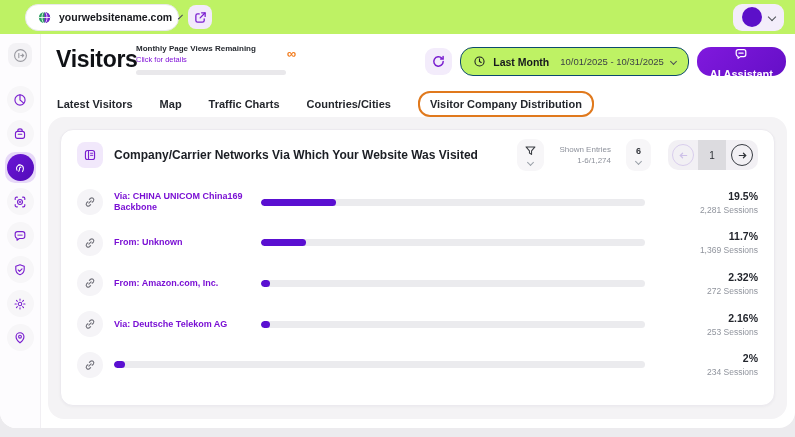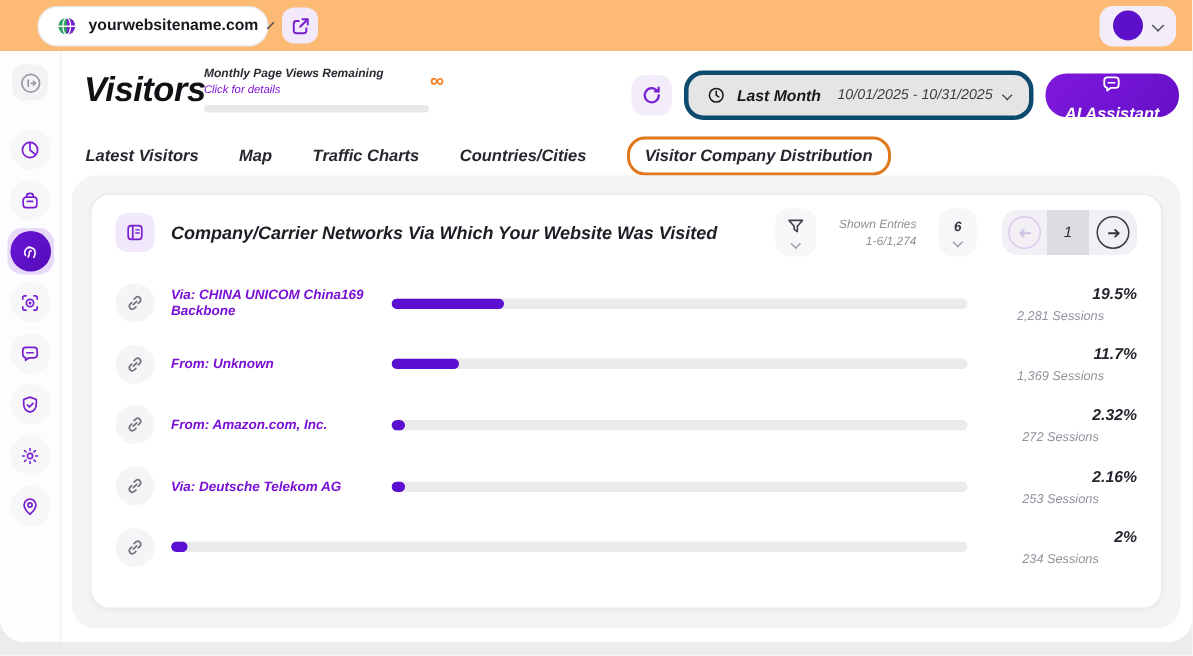--- a/index.html
+++ b/index.html
@@ -4,51 +4,51 @@
 <style>
   html,body{margin:0;padding:0;}
   body{
     width:795px;height:437px;position:relative;overflow:hidden;
     background:#ecebee;font-family:"Liberation Sans",sans-serif;
     -webkit-font-smoothing:antialiased;
   }
   .window{position:absolute;inset:0 0 9px 0;background:#fff;border-radius:0 0 16px 16px;overflow:hidden;}
 
   
-  .topbar{height:34px;background:#fdba74;display:flex;align-items:center;padding:0 8px;}
+  .topbar{height:34px;background:#bef264;display:flex;align-items:center;padding:0 8px;}
   .site-pill{margin-left:17px;height:25px;background:#fff;border:1px solid #e9e8ec;border-radius:13px;
     display:flex;align-items:center;gap:8px;padding:0 12px;width:128px;cursor:pointer;}
   .site-name{flex:1;font-size:10.5px;font-weight:bold;color:#17191e;white-space:nowrap;}
   .ext-btn{width:24px;height:24px;border-radius:8px;background:#f2eafb;display:flex;align-items:center;justify-content:center;margin-left:9px;cursor:pointer;}
   .spacer{flex:1;}
   .avatar-pill{height:27px;background:#f3edfa;border-radius:9px;display:flex;align-items:center;gap:7px;padding:0 9px;margin-right:3px;cursor:pointer;}
   .avatar{width:20px;height:20px;border-radius:50%;background:#5c10c9;}
   .chev{width:5px;height:5px;border-right:1.5px solid #4c4f56;border-bottom:1.5px solid #4c4f56;transform:rotate(45deg);display:inline-block;}
   .chev.small{width:4px;height:4px;}
   .chev.gray{border-color:#9aa0a8;}
 
   
   .sidebar{position:absolute;left:0;top:34px;bottom:0;width:41px;background:#fdfcfe;border-right:1px solid #f1eff3;
     display:flex;flex-direction:column;align-items:center;padding-top:9px;box-sizing:border-box;}
   .sb-collapse{width:24px;height:24px;border-radius:8px;background:#f3f2f5;display:flex;align-items:center;justify-content:center;margin-bottom:19px;cursor:pointer;}
   .sb-item{width:27px;height:27px;border-radius:50%;background:#f7f6f8;display:flex;align-items:center;justify-content:center;margin-bottom:7px;cursor:pointer;flex:none;}
   .sb-active-wrap{width:31px;height:31px;border-radius:10px;background:#e7d9f8;display:flex;align-items:center;justify-content:center;margin:-2px 0 5px 0;cursor:pointer;flex:none;}
   .sb-active{width:27px;height:27px;border-radius:50%;background:linear-gradient(135deg,#6b16d6,#520cb8);display:flex;align-items:center;justify-content:center;}
 
   
-  .content{position:absolute;left:41px;top:34px;right:0;bottom:0;font-style:italic;}
+  .content{position:absolute;left:41px;top:34px;right:0;bottom:0;}
   .page-title{position:absolute;left:15px;top:12px;font-size:23px;font-weight:bold;color:#0f1115;letter-spacing:-.3px;}
   .quota{position:absolute;left:95px;top:10px;width:160px;}
   .quota-title{font-size:8px;font-weight:bold;color:#272b31;}
   .quota-link{font-size:7.5px;color:#8012d8;margin-top:2px;cursor:pointer;}
   .quota-inf{position:absolute;right:0;top:3px;font-size:13px;font-weight:bold;color:#f27a1a;line-height:1;}
   .quota-bar{margin-top:6px;height:4.5px;background:#e9e8eb;border-radius:3px;width:150px;}
   .header-controls{position:absolute;right:9px;top:13px;display:flex;align-items:center;gap:8px;}
   .refresh-btn{width:27px;height:27px;border-radius:9px;background:#f3ecfb;display:flex;align-items:center;justify-content:center;cursor:pointer;}
-  .date-pill{height:27px;border:3px solid #0c4a6e;background:#e5e5e5;border-radius:13px;display:flex;align-items:center;gap:7px;padding:0 12px;cursor:pointer;}
+  .date-pill{height:27px;border:1px solid #0c4a6e;background:#bef264;border-radius:13px;display:flex;align-items:center;gap:7px;padding:0 12px;cursor:pointer;}
   .date-label{font-size:10.5px;font-weight:bold;color:#16181d;}
   .date-range{font-size:9.5px;color:#3c3f46;margin-left:4px;}
   .ai-btn{height:29px;border-radius:14px;background:linear-gradient(135deg,#8019dd,#650fc7);color:#fff;
     display:flex;align-items:center;gap:7px;padding:0 13px;font-size:11px;font-weight:bold;cursor:pointer;flex-direction:column;}
 
   
   .tabs{position:absolute;left:16px;top:56px;display:flex;align-items:center;gap:27px;height:28px;}
   .tab{font-size:11px;font-weight:600;color:#24272d;white-space:nowrap;cursor:pointer;}
   .tab.highlighted{border:2.5px solid #e0791d;border-radius:12px;padding:5px 10px;}
 
@@ -72,21 +72,21 @@
 
   
   .rows{flex:1;display:flex;flex-direction:column;justify-content:space-evenly;padding-bottom:16px;}
   .row{display:flex;align-items:center;gap:11px;height:33px;}
   .row-icon{width:26px;height:26px;border-radius:50%;background:#f5f4f7;display:flex;align-items:center;justify-content:center;flex:none;}
   .row-label{width:136px;font-size:9px;font-weight:bold;color:#7a10d4;flex:none;line-height:1.2;cursor:pointer;}
   .row-bar{flex:1;height:7px;background:#ebebee;border-radius:4px;position:relative;overflow:hidden;}
   .row-fill{position:absolute;left:0;top:0;bottom:0;background:#5a0fd1;border-radius:4px;min-width:9px;}
   .row-values{width:102px;text-align:right;flex:none;}
   .row-pct{font-size:10.5px;font-weight:bold;color:#23262d;}
-  .row-sess{font-size:8.5px;color:#90949d;margin-top:3px;text-align:center;}
+  .row-sess{font-size:8.5px;color:#90949d;margin-top:3px;}
   svg{display:block;}
 </style>
 </head>
 <body>
 
 <div class="window">
 
   <div class="topbar">
     <div class="site-pill">
       <span>

